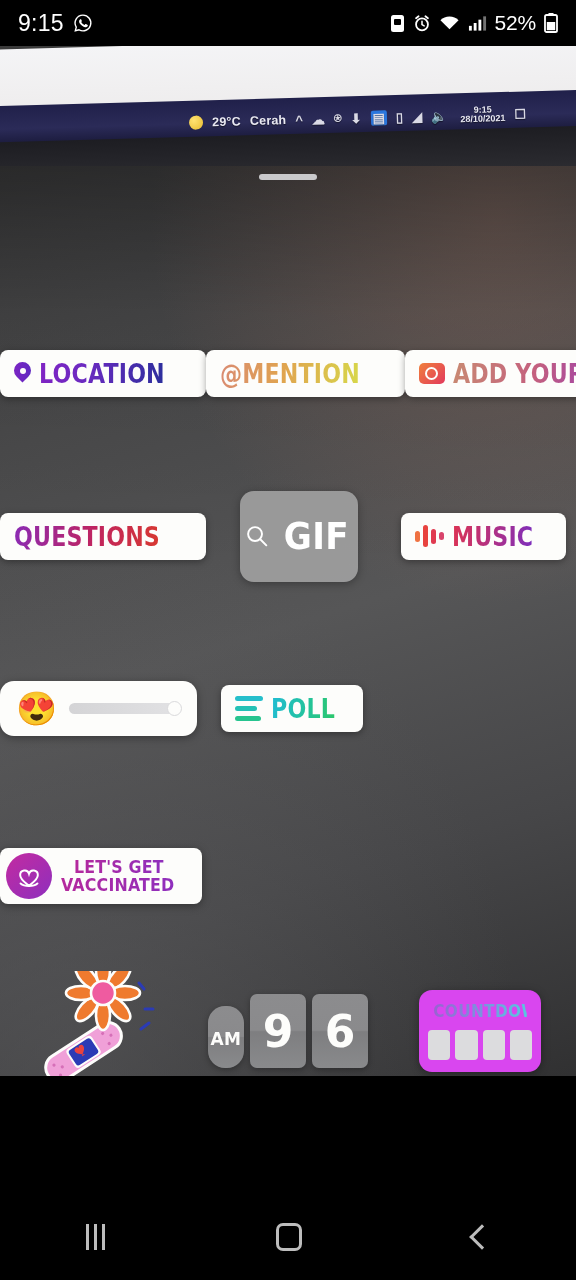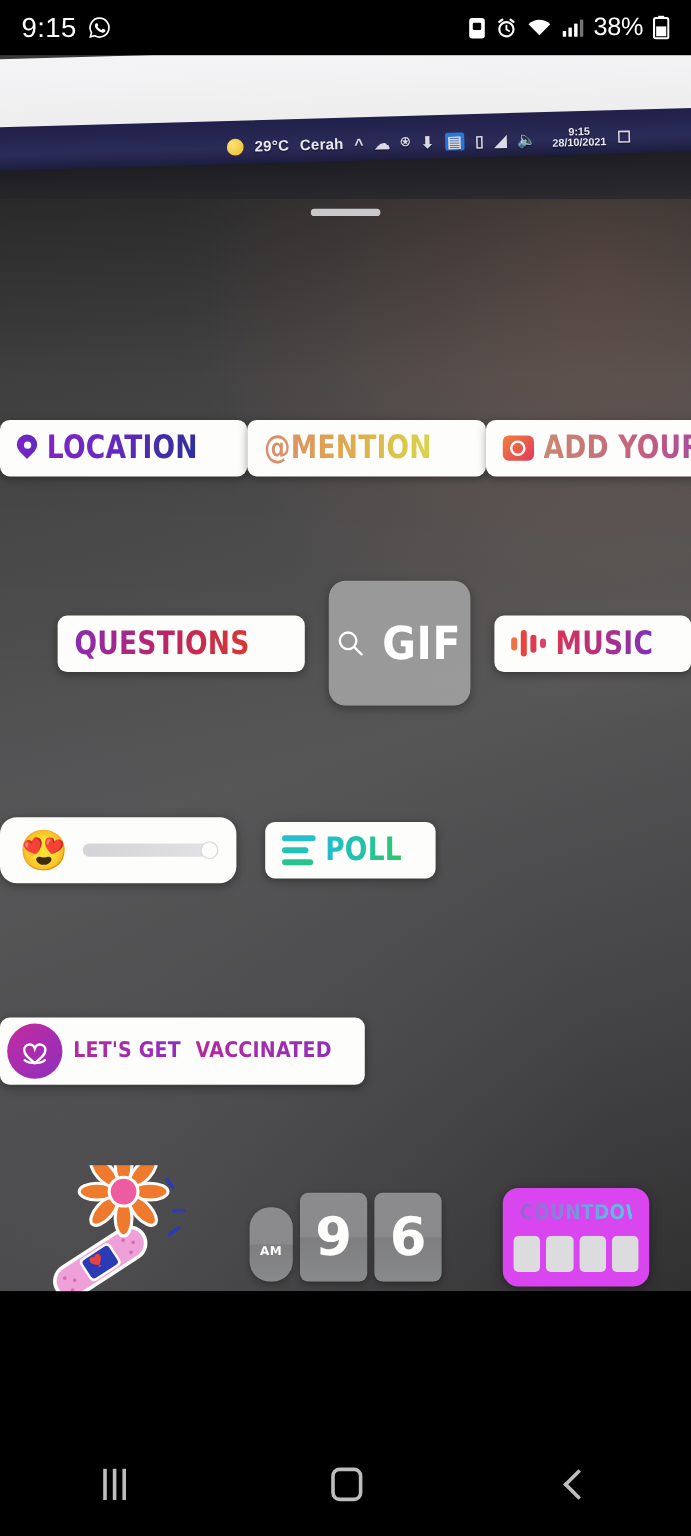--- a/index.html
+++ b/index.html
@@ -85,21 +85,21 @@
   }
   .searchbar .s-text { color: #fff; font-size: 25px; letter-spacing: .2px; }
 
   
   .grid { position: absolute; top: 148px; left: 0; width: 576px; }
   .row {
     display: grid; grid-template-columns: repeat(3, 1fr);
     align-items: center; justify-items: center;
   }
   .r1 { height: 155px; }
-  .r2 { height: 170px; margin-left: 48px; }
+  .r2 { height: 170px; }
   .r3 { height: 175px; }
   .r4 { height: 160px; }
   .r5 { height: 150px; }
 
   .chip {
     background: #fdfdfb; border-radius: 8px;
     display: inline-flex; align-items: center; gap: 8px;
     padding: 8px 14px;
     box-shadow: 0 2px 7px rgba(0,0,0,.35);
   }
@@ -146,21 +146,21 @@
   .bars i:nth-child(3){ height:15px; background:#e03a50; }
   .bars i:nth-child(4){ height:8px;  background:#d8446b; }
   .pollbars { display:flex; flex-direction:column; gap:5px; width:28px; }
   .pollbars i { display:block; height:5px; border-radius:3px; background:#26bfcb; }
   .pollbars i:nth-child(1){ width:28px; }
   .pollbars i:nth-child(2){ width:22px; background:#24c1b6; }
   .pollbars i:nth-child(3){ width:26px; background:#27c48f; }
 
   
   .gif-tile {
-    width: 118px; height: 104px; border-radius: 14px;
+    width: 118px; height: 91px; border-radius: 14px;
     background: rgba(160,160,160,.92);
     display: flex; align-items: center; justify-content: center; gap: 10px;
     box-shadow: 0 2px 8px rgba(0,0,0,.3);
   }
   .gif-text {
     color:#fff; font-family:"DejaVu Sans", sans-serif;
     font-weight:bold; font-size:38px; letter-spacing:.5px;
     transform: scaleX(.9);
   }
 
@@ -212,21 +212,21 @@
     display:flex; align-items:center; gap:9px;
     box-shadow:0 2px 8px rgba(0,0,0,.35);
   }
   .vacc-badge {
     width:46px; height:46px; border-radius:50%;
     background: linear-gradient(140deg,#c32ba0 0%,#8e2fbe 100%);
     display:flex; align-items:center; justify-content:center;
     flex: none;
   }
   .vacc-lines {
-    display:flex; align-items:center;
+    display:flex; flex-direction:column; align-items:center;
     line-height:1.02;
   }
   .vacc-lines span {
     font-family:"DejaVu Sans", sans-serif; font-weight:bold; font-size:18px;
     letter-spacing:.2px; transform: scaleX(.88); transform-origin:left center;
     -webkit-background-clip:text; background-clip:text;
     color:transparent; -webkit-text-fill-color:transparent;
     background-image: linear-gradient(100deg,#b5299c 0%,#8e2fbe 100%);
     white-space:nowrap;
   }
@@ -236,21 +236,21 @@
 
   
   .clock-sticker { display:flex; align-items:flex-end; gap:6px; }
   .flip {
     background: linear-gradient(180deg,#8c8c8e 0%,#8a8a8c 49%,#7e7e80 51%,#898a8c 100%);
     border-radius: 7px;
     color:#fdfdfb; font-family:"DejaVu Sans", sans-serif; font-weight:bold;
     display:flex; align-items:center; justify-content:center;
     box-shadow:0 2px 6px rgba(0,0,0,.3);
   }
-  .flip-ampm { width: 36px; height: 62px; font-size: 10px; align-items: flex-end;
+  .flip-ampm { width: 36px; height: 62px; font-size: 17px; align-items: flex-end;
     padding-bottom: 19px; letter-spacing:.5px;border-radius:17px; }
   .flip-d { width: 56px; height: 74px; font-size: 44px; }
 
   
   .countdown-card {
     width: 122px; background:#d946ef; border-radius:13px;
     padding: 11px 9px 12px; box-shadow:0 2px 9px rgba(0,0,0,.35);
   }
   .countdown-title {
     text-align:center; font-family:"DejaVu Sans", sans-serif; font-weight:bold;
@@ -313,21 +313,21 @@
           </svg>
       </span>
       <span class="ico">
         <svg width="19" height="18" viewBox="0 0 20 18">
             <rect x="1" y="12" width="3" height="5" fill="#fff"></rect>
             <rect x="6" y="9" width="3" height="8" fill="#fff"></rect>
             <rect x="11" y="5.5" width="3" height="11.5" fill="#fff"></rect>
             <rect x="16" y="2" width="3" height="15" fill="#fff" opacity=".45"></rect>
           </svg>
       </span>
-      <span class="sb-batt-text">38%</span>
+      <span class="sb-batt-text">52%</span>
       <span class="ico">
         <svg width="14" height="20" viewBox="0 0 14 20">
             <rect x="4.5" y="0" width="5" height="2" fill="#fff"></rect>
             <rect x="1" y="2" width="12" height="17" rx="1.6" fill="none" stroke="#fff" stroke-width="1.8"></rect>
             <rect x="2.8" y="9" width="8.4" height="8.2" fill="#fff"></rect>
           </svg>
       </span>
     </div>
   </div>
 

